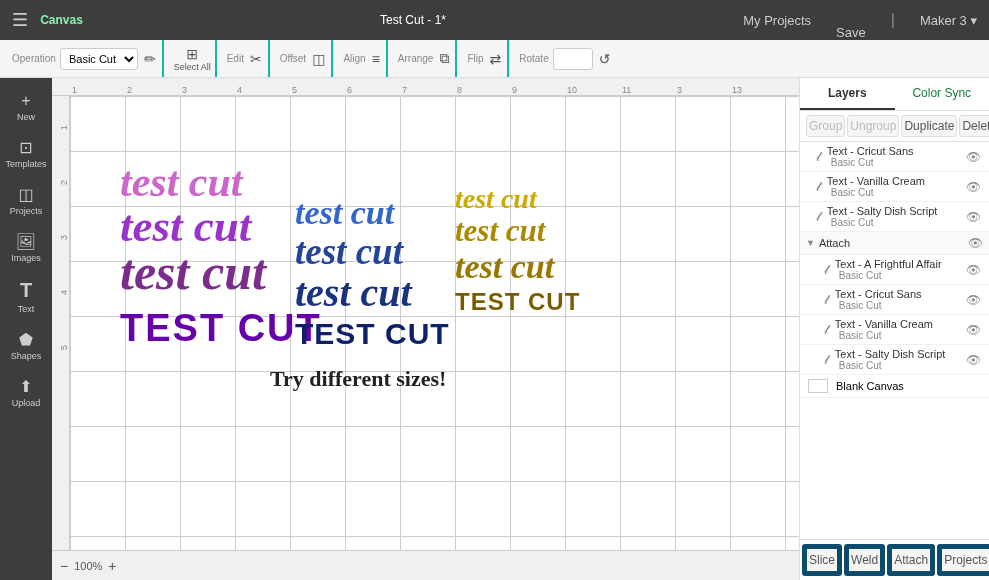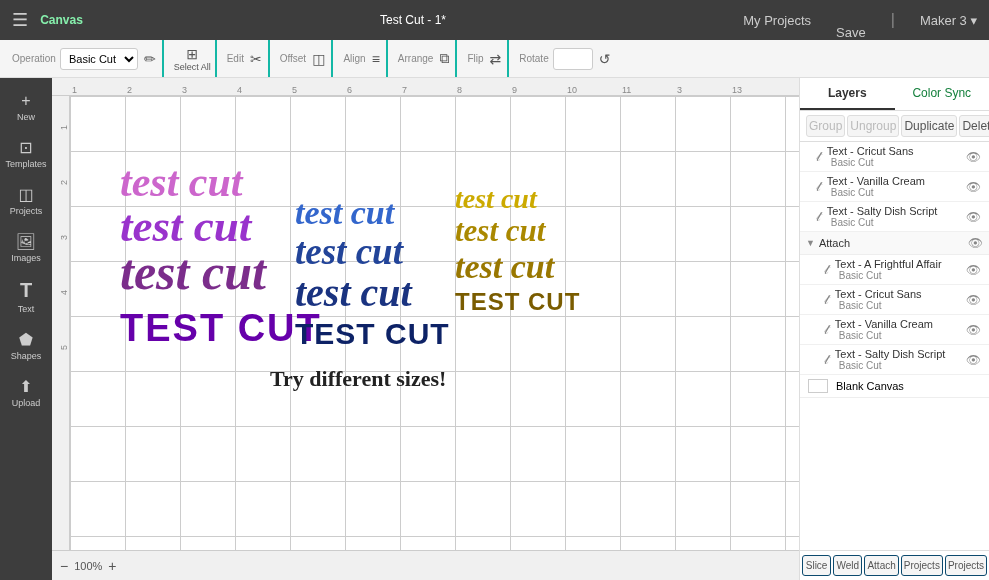--- a/index.html
+++ b/index.html
@@ -253,24 +253,24 @@
       background: #fff;
     }
     #panel-bottom {
       display: flex;
       border-top: 1px solid #ddd;
       padding: 4px 2px;
       gap: 2px;
     }
     .pb-btn {
       flex: 1;
-      font-size: 10px;
+      font-size: 12px;
       color: #555;
       background: #f5f5f5;
-      border: 1px solid #0c4a6e;
+      border: 5px solid #0c4a6e;
       border-radius: 3px;
       padding: 4px 2px;
       cursor: pointer;
       text-align: center;
     }
 
     
     .art-group1 {
       position: absolute;
       top: 50px;

